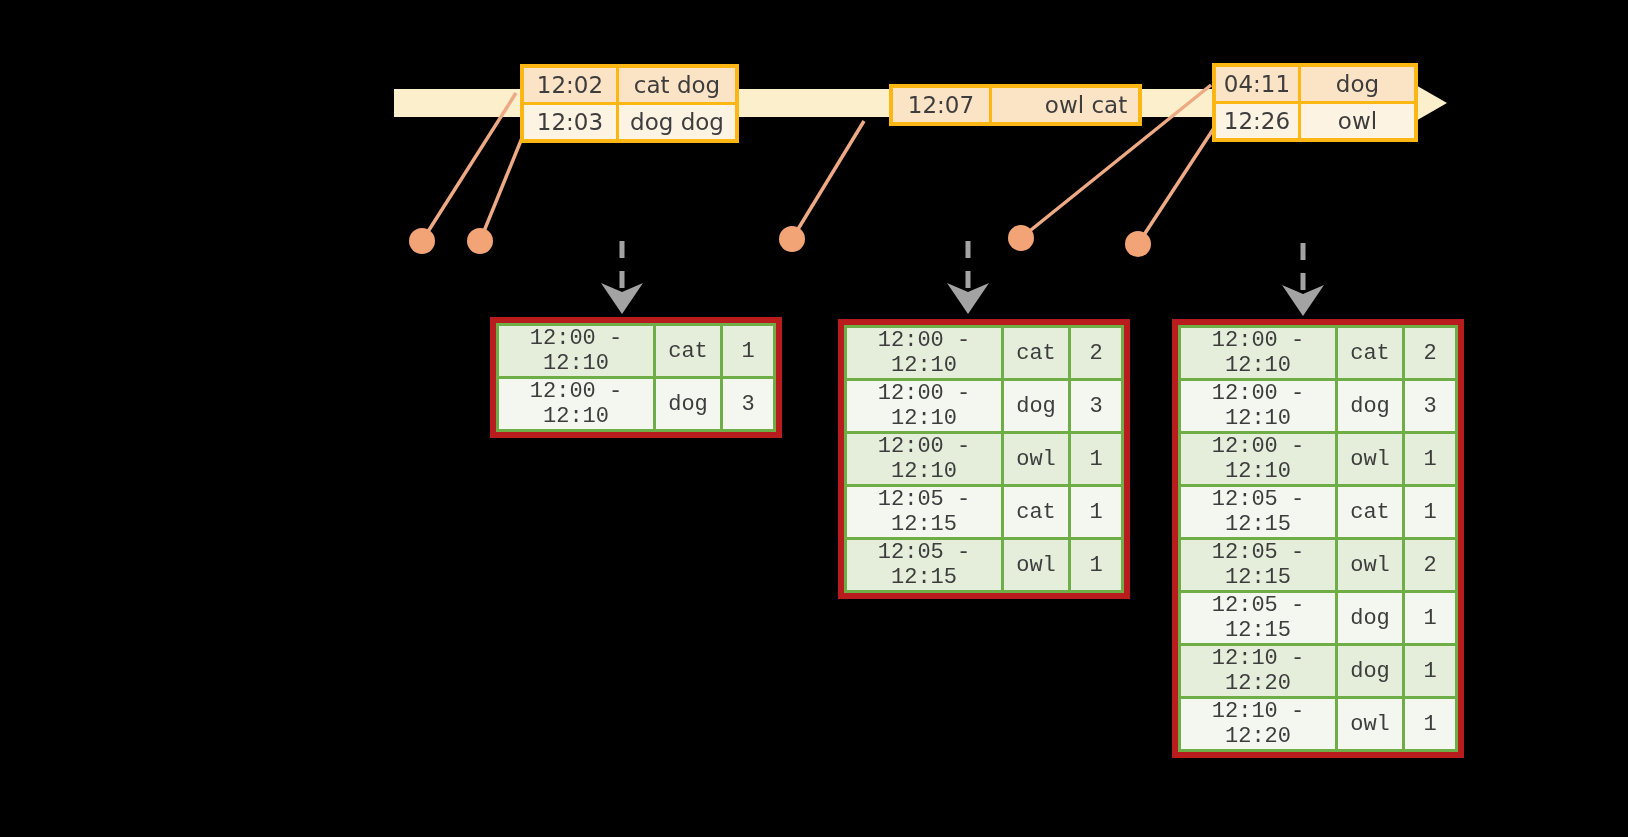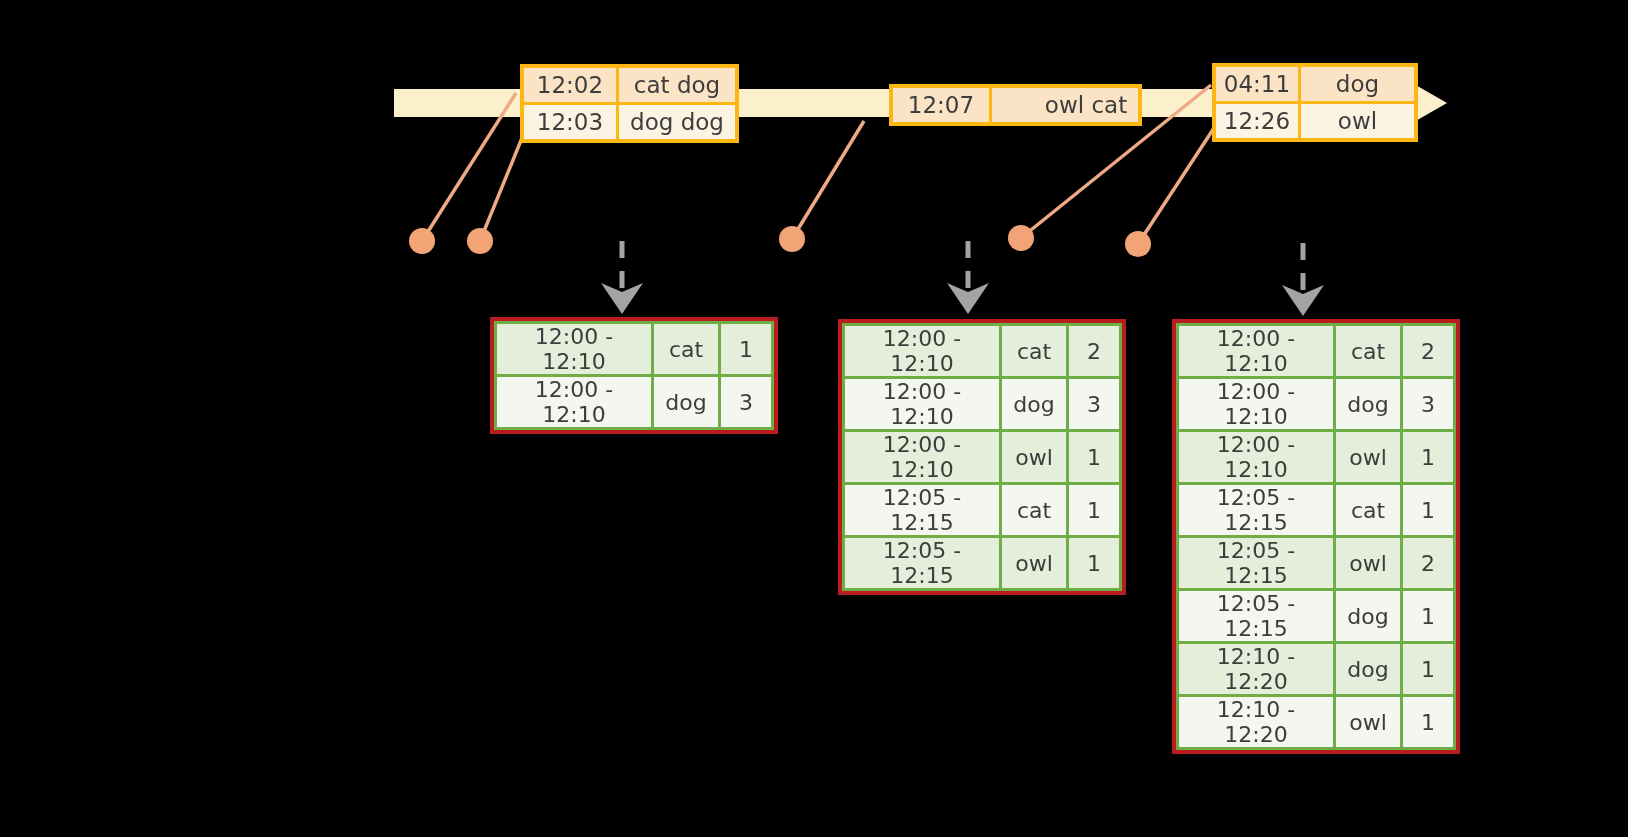--- a/index.html
+++ b/index.html
@@ -23,21 +23,21 @@
   .et2{left:861px;top:84px;margin-left:28px;}
   .et3{left:1212px;top:63px;}
   .et1 td.c-time{width:80px;} .et1 td.c-words{width:104px;}
   .et2 td.c-time{width:84px;} .et2 td.c-words{width:92px;padding-left:48px;}
   .et3 td.c-time{width:70px;} .et3 td.c-words{width:101px;}
   tr.peach td{background:#fbe3c5;}
   tr.cream td{background:#fdf3e3;}
 
   
   table.result-table{position:absolute;border-collapse:separate;border-spacing:3px;
-    background:#6fad47;border:4px solid #b91c1c;}
+    background:#6fad47;border:6px solid #b91c1c;font-family:Liberation Mono, monospace;}
   table.result-table td{height:33px;text-align:center;vertical-align:middle;
     font-size:22px;color:#3d3d3d;padding:0 4px;}
   td.c-window{width:146px;} td.c-word{width:56px;} td.c-count{width:42px;}
   tr.gdark td{background:#e4eeda;}
   tr.glight td{background:#f3f7ef;}
   .rt1{left:490px;top:317px;}
   .rt2{left:838px;top:319px;}
   .rt3{left:1172px;top:319px;}
 </style>
 </head>

